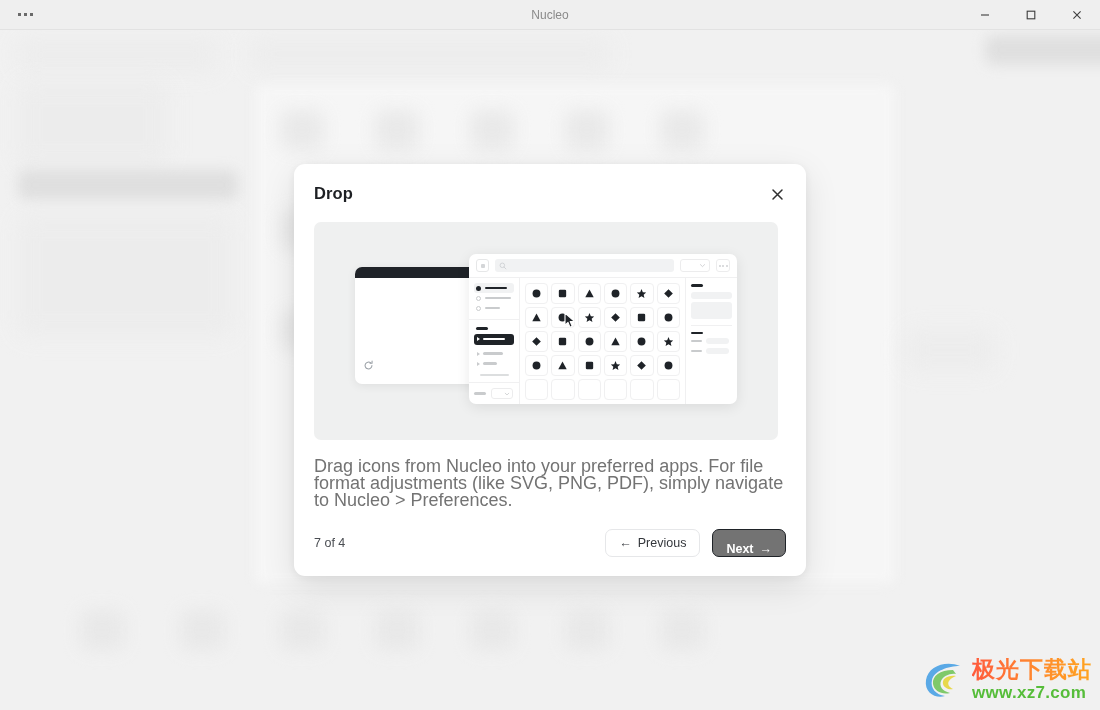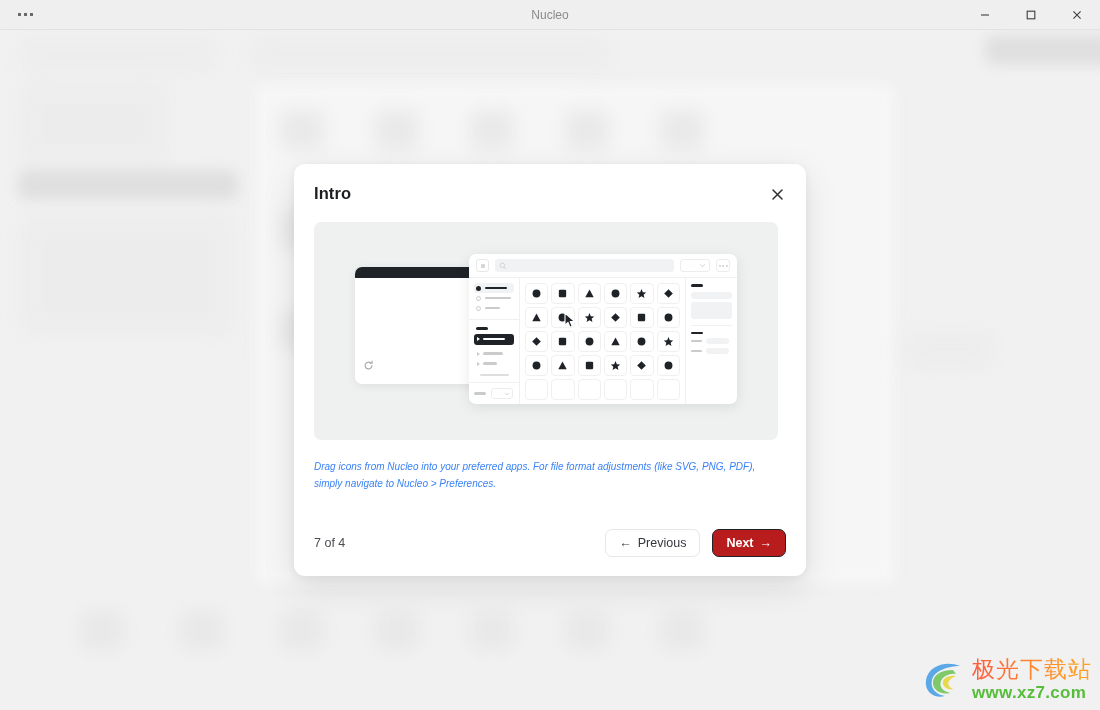--- a/index.html
+++ b/index.html
@@ -325,25 +325,24 @@
 
   
   .modal-text { padding: 18px 20px 0 20px; }
   .feat-title {
     font-size: 13px;
     font-weight: bold;
     color: #1d1f23;
     margin-bottom: 8px;
   }
   .feat-desc {
-    font-size: 10px;
+    font-size: 18px;
     line-height: 17px;
-    color: #3b82f6;
+    color: #737373;
     max-width: 470px;
-    font-style: italic;
   }
 
   
   .modal-foot {
     position: absolute;
     left: 0; right: 0; bottom: 0;
     height: 66px;
     padding: 0 20px;
     display: flex;
     align-items: center;
@@ -362,39 +361,40 @@
     padding: 0 13px;
     white-space: nowrap;
   }
   .btn-prev {
     background: #ffffff;
     border: 1px solid #e6e7e9;
     color: #34373c;
     font-weight: normal;
   }
   .btn-next {
-    background: #b91c1c;
+    background: #737373;
     color: #ffffff;
     border: 1px solid #1f2328;
+    align-items: flex-end;
   }
 
   
   .watermark {
     position: absolute;
     right: 8px;
     bottom: 8px;
     z-index: 60;
     display: flex;
     align-items: center;
     gap: 6px;
   }
   .wm-text { display: flex; flex-direction: column; line-height: 1; }
   .wm-cn {
     font-size: 23px;
-    font-weight: normal;
+    font-weight: bold;
     letter-spacing: 1px;
     background: linear-gradient(90deg, #ff5a3c 0%, #ff8b2e 55%, #ffa41f 100%);
     -webkit-background-clip: text;
     background-clip: text;
     color: transparent;
   }
   .wm-url {
     font-size: 17px;
     font-weight: bold;
     color: #56bd3a;
@@ -462,21 +462,21 @@
         <svg width="12" height="12" viewBox="0 0 12 12">
           <path d="M2.4 2.4 L9.6 9.6 M9.6 2.4 L2.4 9.6" stroke="#3d3d3d" stroke-width="1.1" fill="none"></path>
         </svg>
       </div>
     </div>
   </div>
 
   <div class="modal">
 
     <div class="modal-head">
-      <div class="modal-title">Intro</div>
+      <div class="modal-title">Drop</div>
       <div class="modal-close">
         <svg width="15" height="15" viewBox="0 0 15 15">
           <path d="M3 3 L12 12 M12 3 L3 12" stroke="#303030" stroke-width="1.5" stroke-linecap="round" fill="none"></path>
         </svg>
       </div>
     </div>
 
     <div class="stage">
 
       <div class="mini-win">

